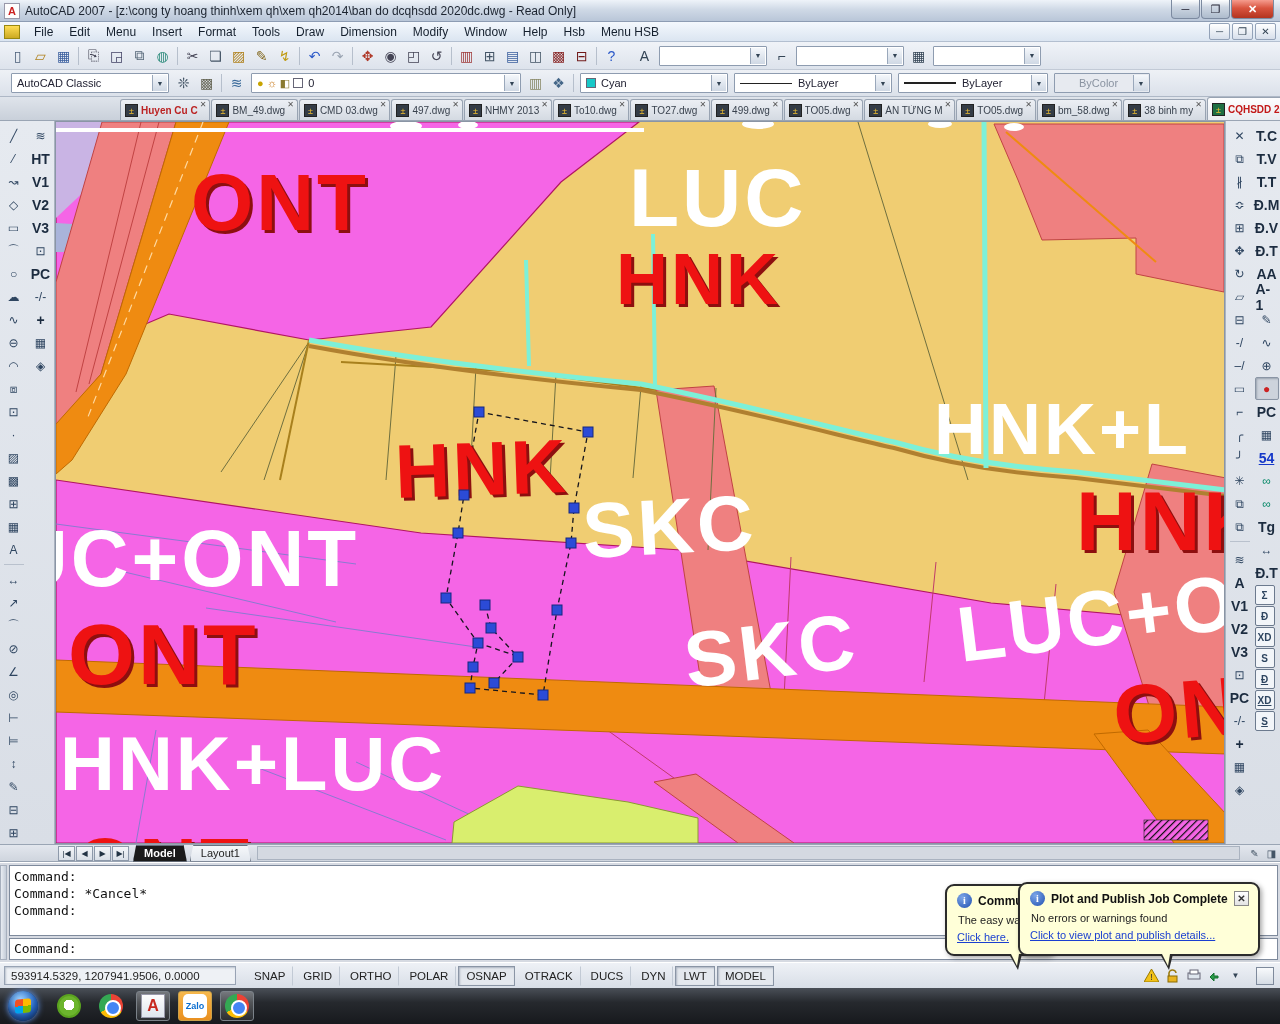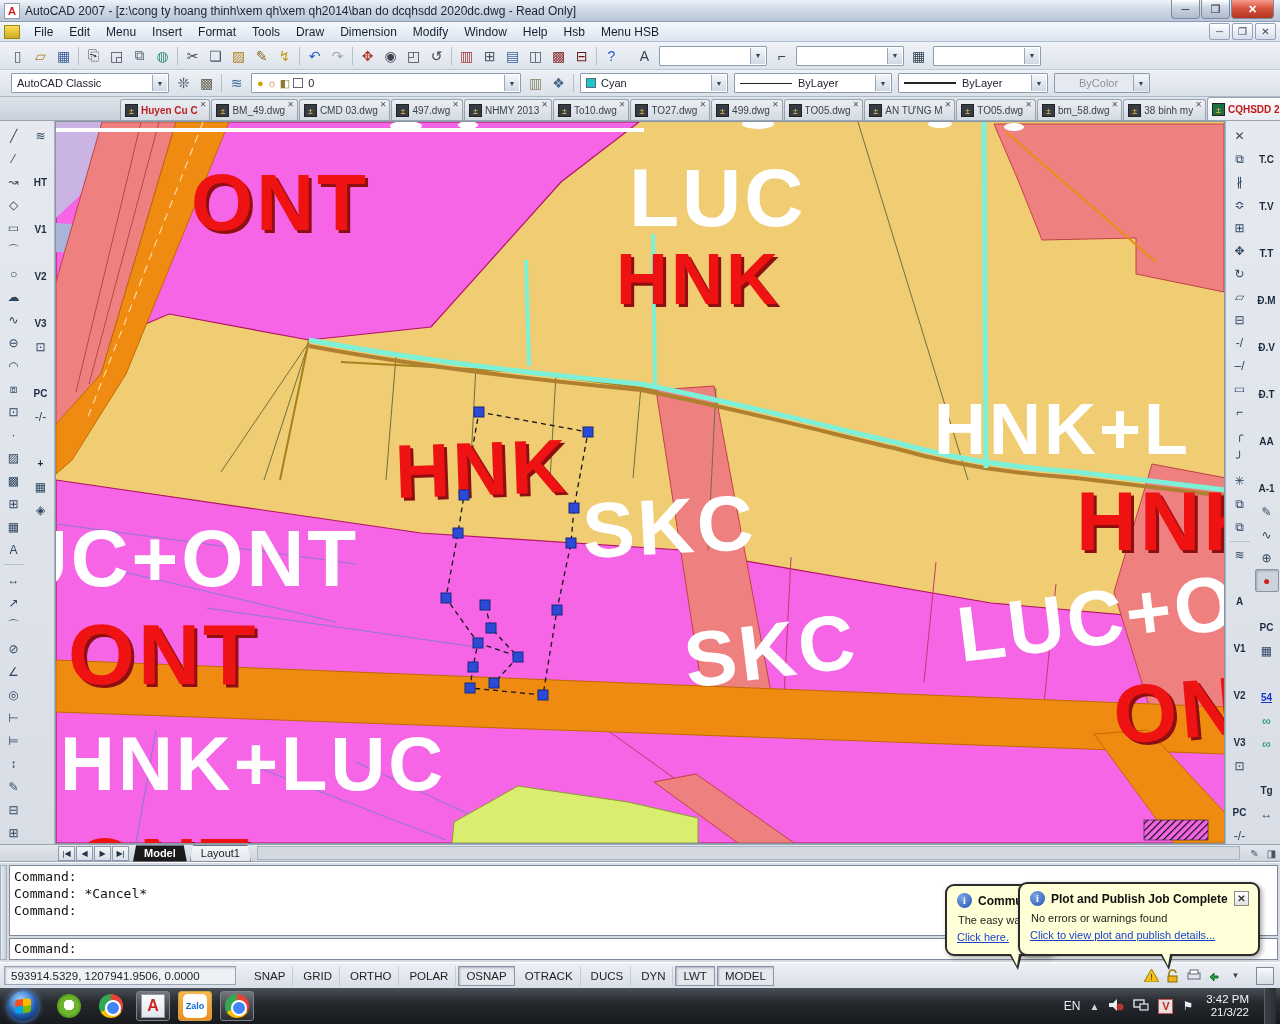--- a/index.html
+++ b/index.html
@@ -61,21 +61,21 @@
   .dtab .tabx { font-size:8px; color:#555; margin-left:2px; align-self:flex-start; }
 
   
   .main { position:absolute; left:0; top:121px; width:1280px; height:723px; background:#d6dae2; }
   .rail { position:absolute; top:0; bottom:0; width:55px; background:linear-gradient(#e6eaf0,#d9dee6); display:flex; }
   .rail.left { left:0; border-right:1px solid #aab3c0; }
   .rail.right { right:0; border-left:1px solid #aab3c0; }
   .railcol { width:27px; display:flex; flex-direction:column; align-items:center; padding-top:3px; }
   .rbtn { width:24px; height:23px; flex:none; display:flex; align-items:center; justify-content:center; font-size:12px; color:#2e4560;
     border:1px solid transparent; border-radius:2px; background:transparent; }
-  .rbtn.txt { font-size:10px; font-weight:bold; color:#1c2c40;margin-top:24px; }
+  .rbtn.txt { font-size:14px; font-weight:bold; color:#1c2c40; }
   .rbtn.blue { color:#1437c8; text-decoration:underline; }
   .rbtn.under { text-decoration:underline; }
   .rbtn.pressed { background:#cdd3dc; border:1px solid #8a95a5; box-shadow:inset 1px 1px 2px #9aa3b0; color:#c22; }
   .rbtn.green { color:#0a8a6a; }
   .rbtn.box { border:1px solid #6c7a8e; background:#f2f5f9; font-size:10px; font-weight:bold; width:20px; height:20px; margin:1px 0; }
   .rsep { width:20px; height:6px; border-top:1px solid #b9c1cd; margin:3px 0 1px; }
 
   .canvas-wrap { position:absolute; left:55px; right:55px; top:0; bottom:0; background:#f0cd72; overflow:hidden; border:1px solid #8a95a5; }
 
   
@@ -763,38 +763,15 @@
       </div>
     <div class="tico open">
         <div class="acadico">A</div>
       </div>
     <div class="tico open zalo">
         <div class="zaloico">Zalo</div>
       </div>
     <div class="tico open">
         <div class="circle chrome"></div>
       </div>
-    <div class="tray">
-      <span>EN</span>
-      <span class="sml">▲</span>
-      <span>
-        <svg width="16" height="14">
-            <polygon points="1,5 5,5 9,1 9,13 5,9 1,9" fill="#e8edf3"></polygon>
-            <circle cx="12" cy="9" r="3.5" fill="#c33" opacity="0.9"></circle>
-          </svg>
-      </span>
-      <span>
-        <svg width="16" height="13">
-            <rect x="1" y="2" width="10" height="7" fill="none" stroke="#dfe6ee" stroke-width="1.4"></rect>
-            <rect x="7" y="6" width="8" height="6" fill="#2b2f35" stroke="#dfe6ee" stroke-width="1.2"></rect>
-          </svg>
-      </span>
-      <span class="vbox">V</span>
-      <span style="color:#e8edf3">⚑</span>
-      <div class="clockbox">
-        <div>3:42 PM</div>
-        <div>21/3/22</div>
-      </div>
-      <div class="showdesk"></div>
-    </div>
   </div>
 
 </div>
 
 </body></html>

